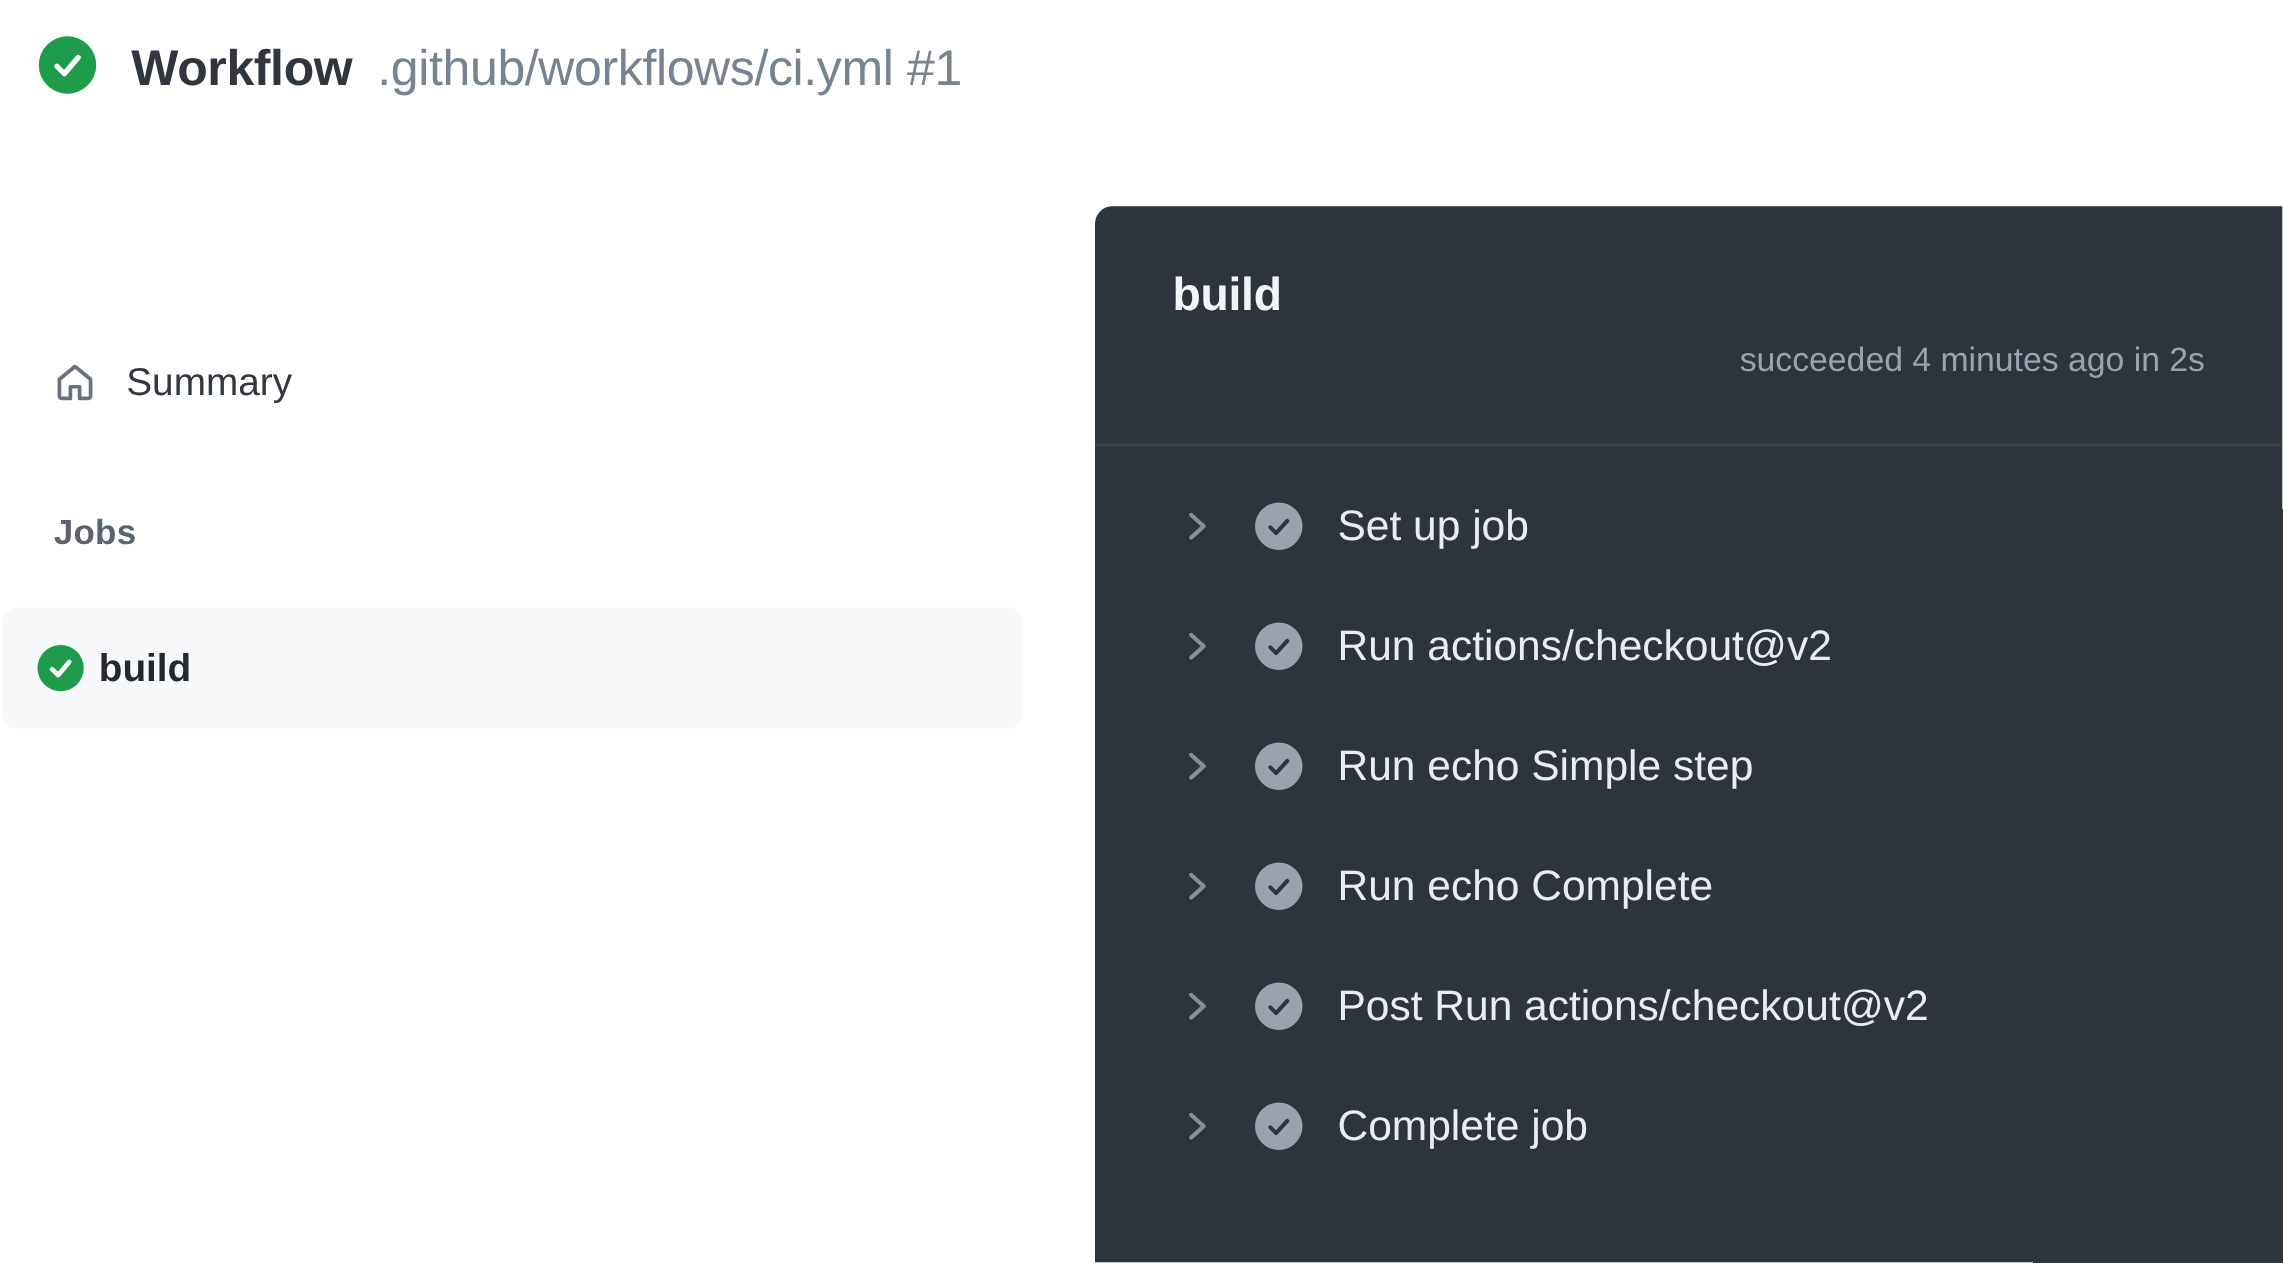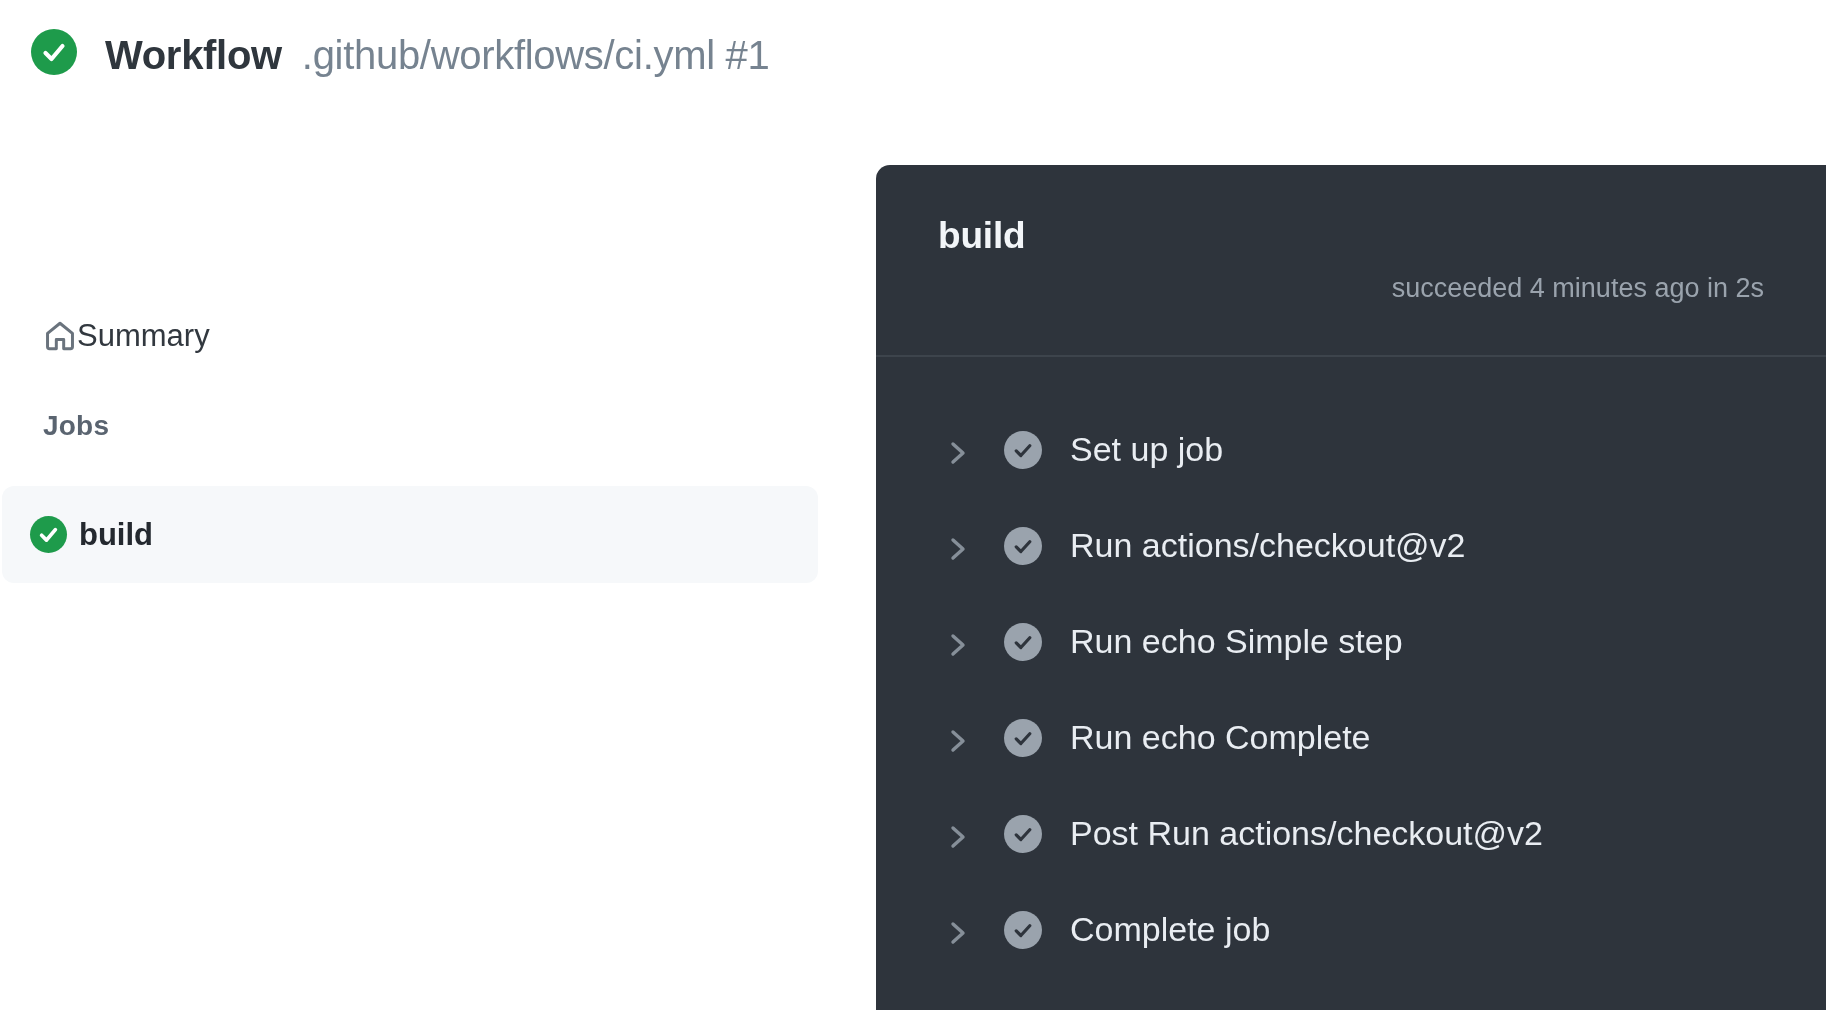--- a/index.html
+++ b/index.html
@@ -26,37 +26,37 @@
   
   .run-header{position:absolute;left:0;top:0;width:876px;height:110px;}
   .status-badge{position:absolute;left:31px;top:29px;width:46px;height:46px;border-radius:50%;
     background:var(--green);display:flex;align-items:center;justify-content:center;}
   .run-title{position:absolute;left:105px;top:31px;font-size:40px;line-height:48px;white-space:nowrap;letter-spacing:-0.3px;}
   .run-title .t-main{font-weight:bold;color:var(--title-dark);}
   .run-title .t-sub{font-weight:normal;color:var(--subtitle-gray);margin-left:20px;}
 
   
   .sidebar{position:absolute;left:0;top:110px;width:876px;height:900px;}
-  .summary-row{position:absolute;left:43px;top:208px;display:flex;align-items:center;cursor:pointer;}
+  .summary-row{position:absolute;left:43px;top:178px;display:flex;align-items:center;gap:24px;cursor:pointer;}
   .summary-row .label{font-size:31px;color:var(--sidebar-text);}
   .jobs-label{position:absolute;left:43px;top:300px;font-size:28px;font-weight:bold;color:var(--jobs-label);letter-spacing:0.2px;}
   .job-row{position:absolute;left:2px;top:376px;width:816px;height:97px;background:var(--job-row-bg);
     border-radius:12px;display:flex;align-items:center;padding-left:28px;cursor:pointer;}
   .job-row .job-circle{width:37px;height:37px;border-radius:50%;background:var(--green);
     display:flex;align-items:center;justify-content:center;flex:0 0 auto;}
   .job-row .job-name{margin-left:12px;font-size:31px;font-weight:bold;color:var(--job-row-text);}
 
   
   .job-panel{position:absolute;left:876px;top:165px;width:950px;height:845px;
     background:var(--panel-bg);border-radius:14px 0 0 0;}
   .panel-header{height:192px;border-bottom:2px solid var(--panel-divider);padding:50px 62px 0 62px;}
   .panel-title{font-size:37px;font-weight:bold;color:var(--panel-title);letter-spacing:-0.2px;}
   .panel-status{margin-top:16px;font-size:27px;color:var(--panel-status);text-align:right;}
   .steps{padding-top:16px;}
-  .step-row{height:96px;display:flex;align-items:flex-end;padding-left:72px;cursor:pointer;}
+  .step-row{height:96px;display:flex;align-items:center;padding-left:72px;cursor:pointer;}
   .step-chevron{width:20px;height:32px;flex:0 0 auto;display:flex;align-items:center;}
   .step-circle{width:38px;height:38px;border-radius:50%;background:var(--step-circle);
     margin-left:36px;flex:0 0 auto;display:flex;align-items:center;justify-content:center;}
   .step-label{margin-left:28px;font-size:34px;color:var(--step-text);white-space:nowrap;}
   svg{display:block;}
 </style>
 </head>
 <body>
 
 <div class="run-header">

